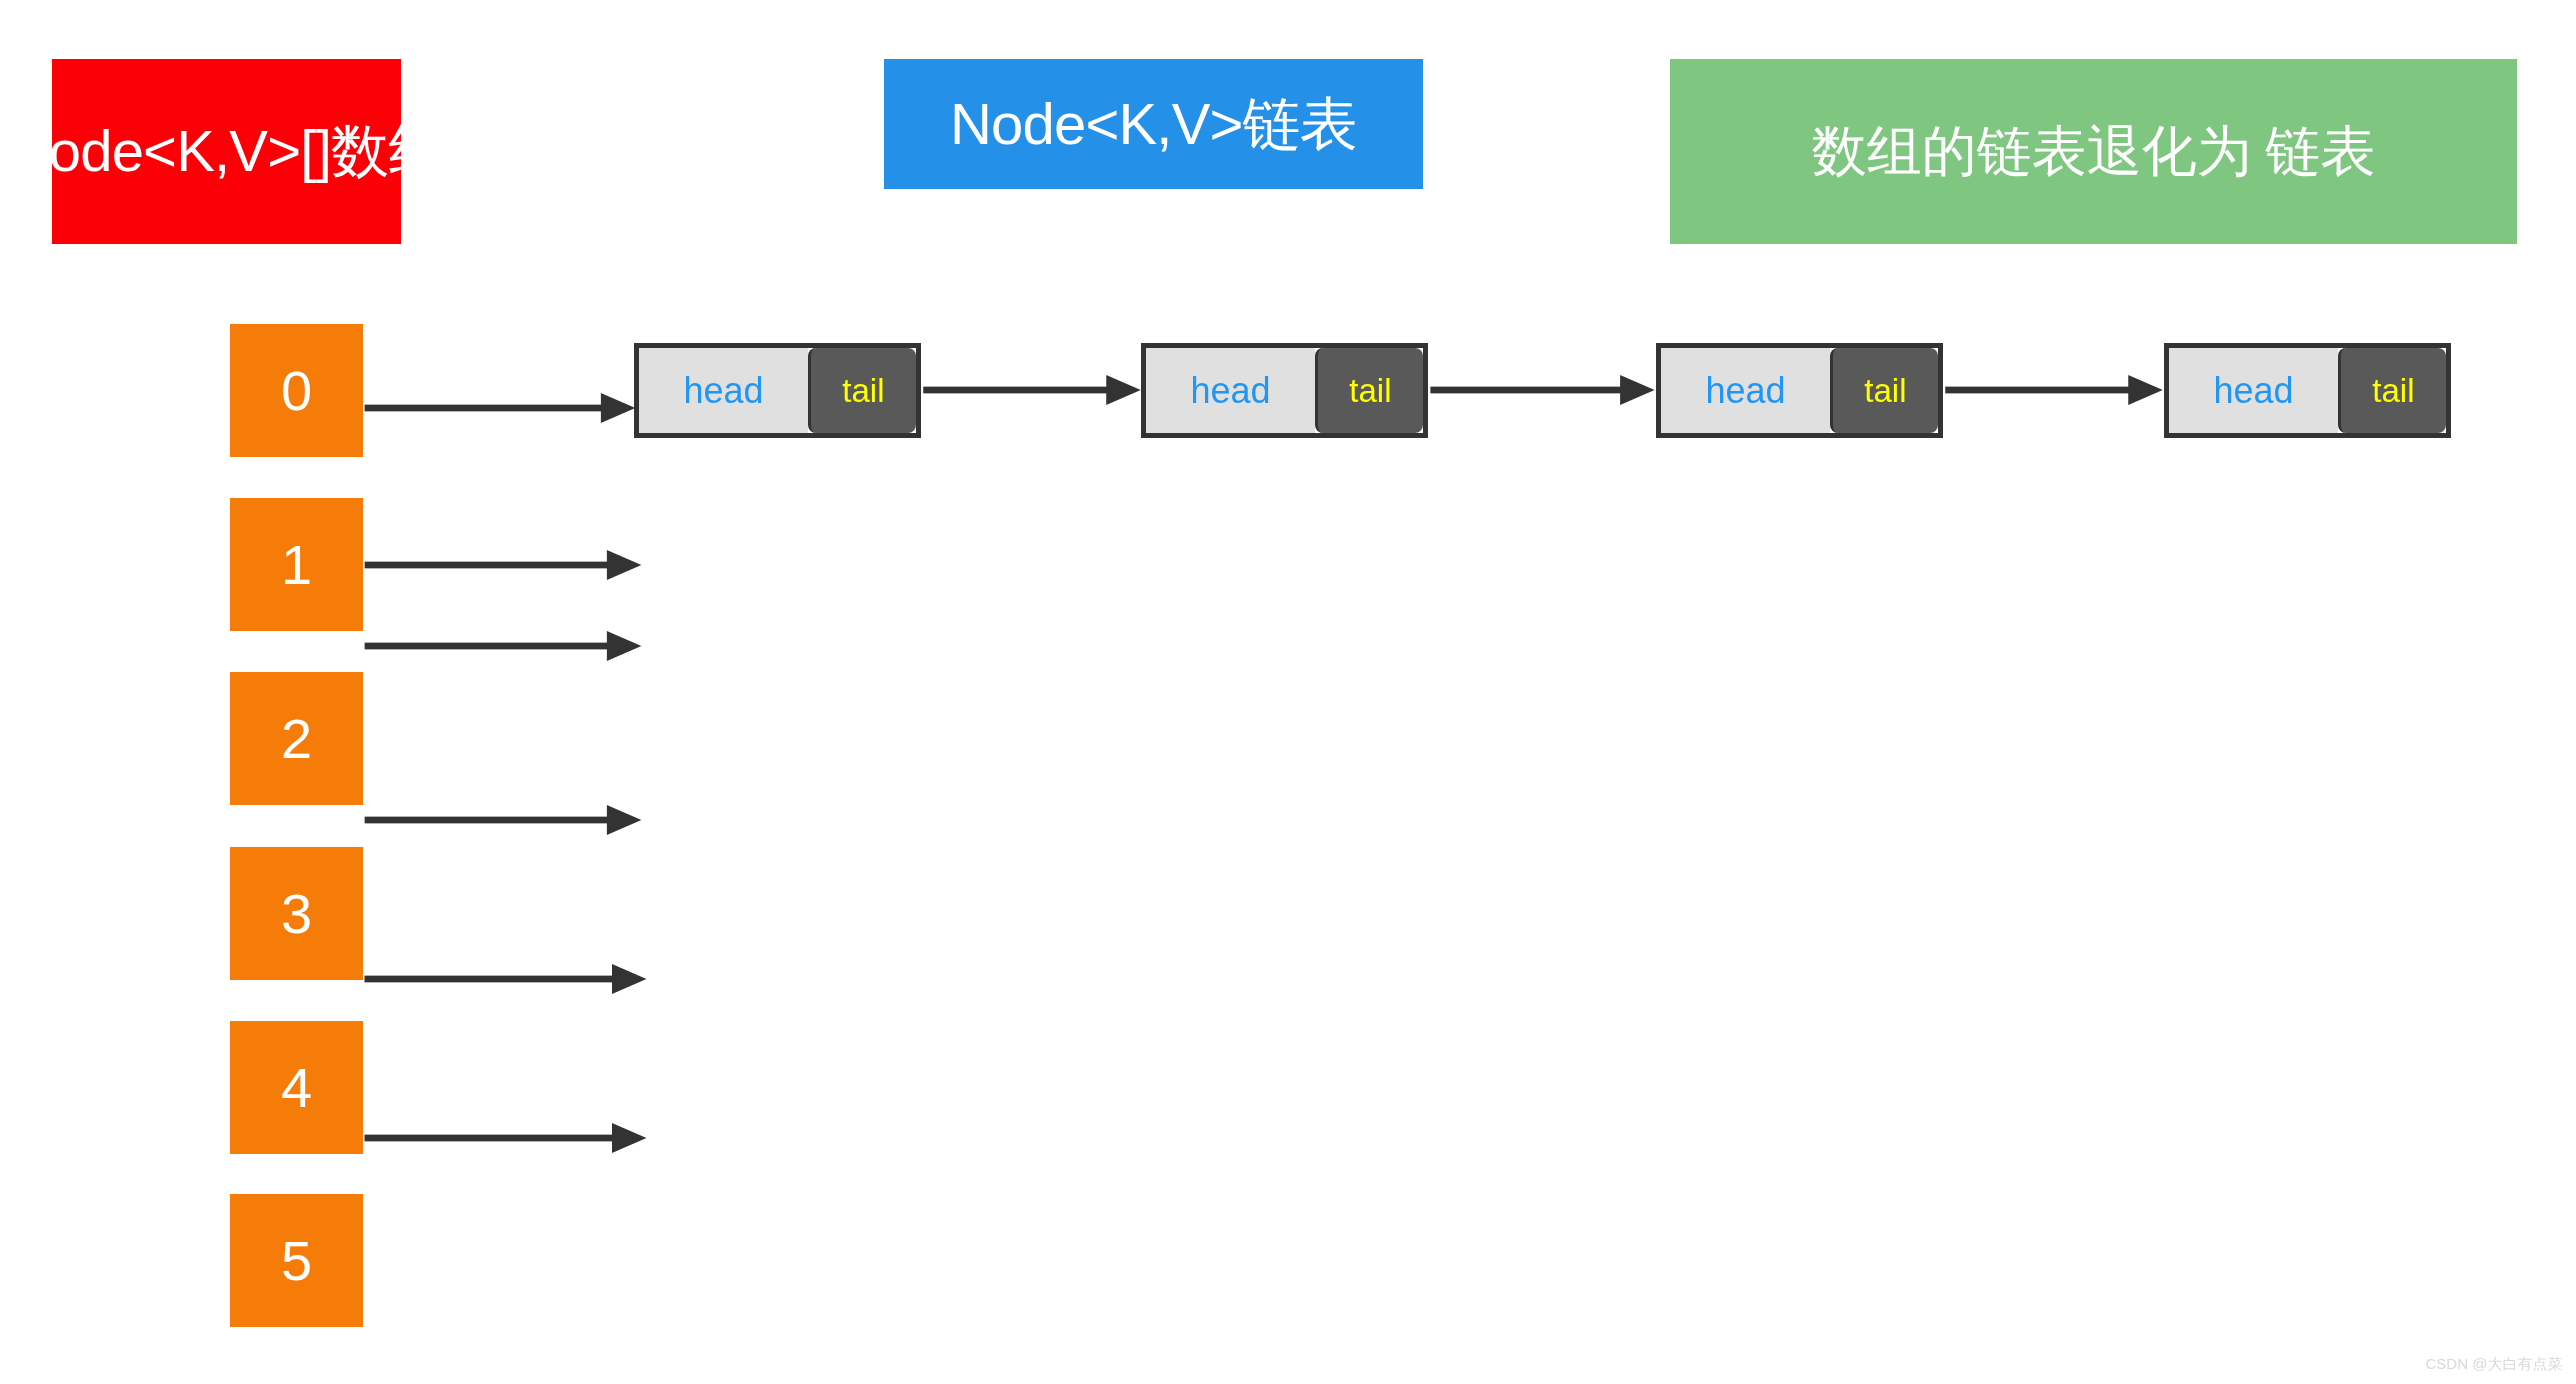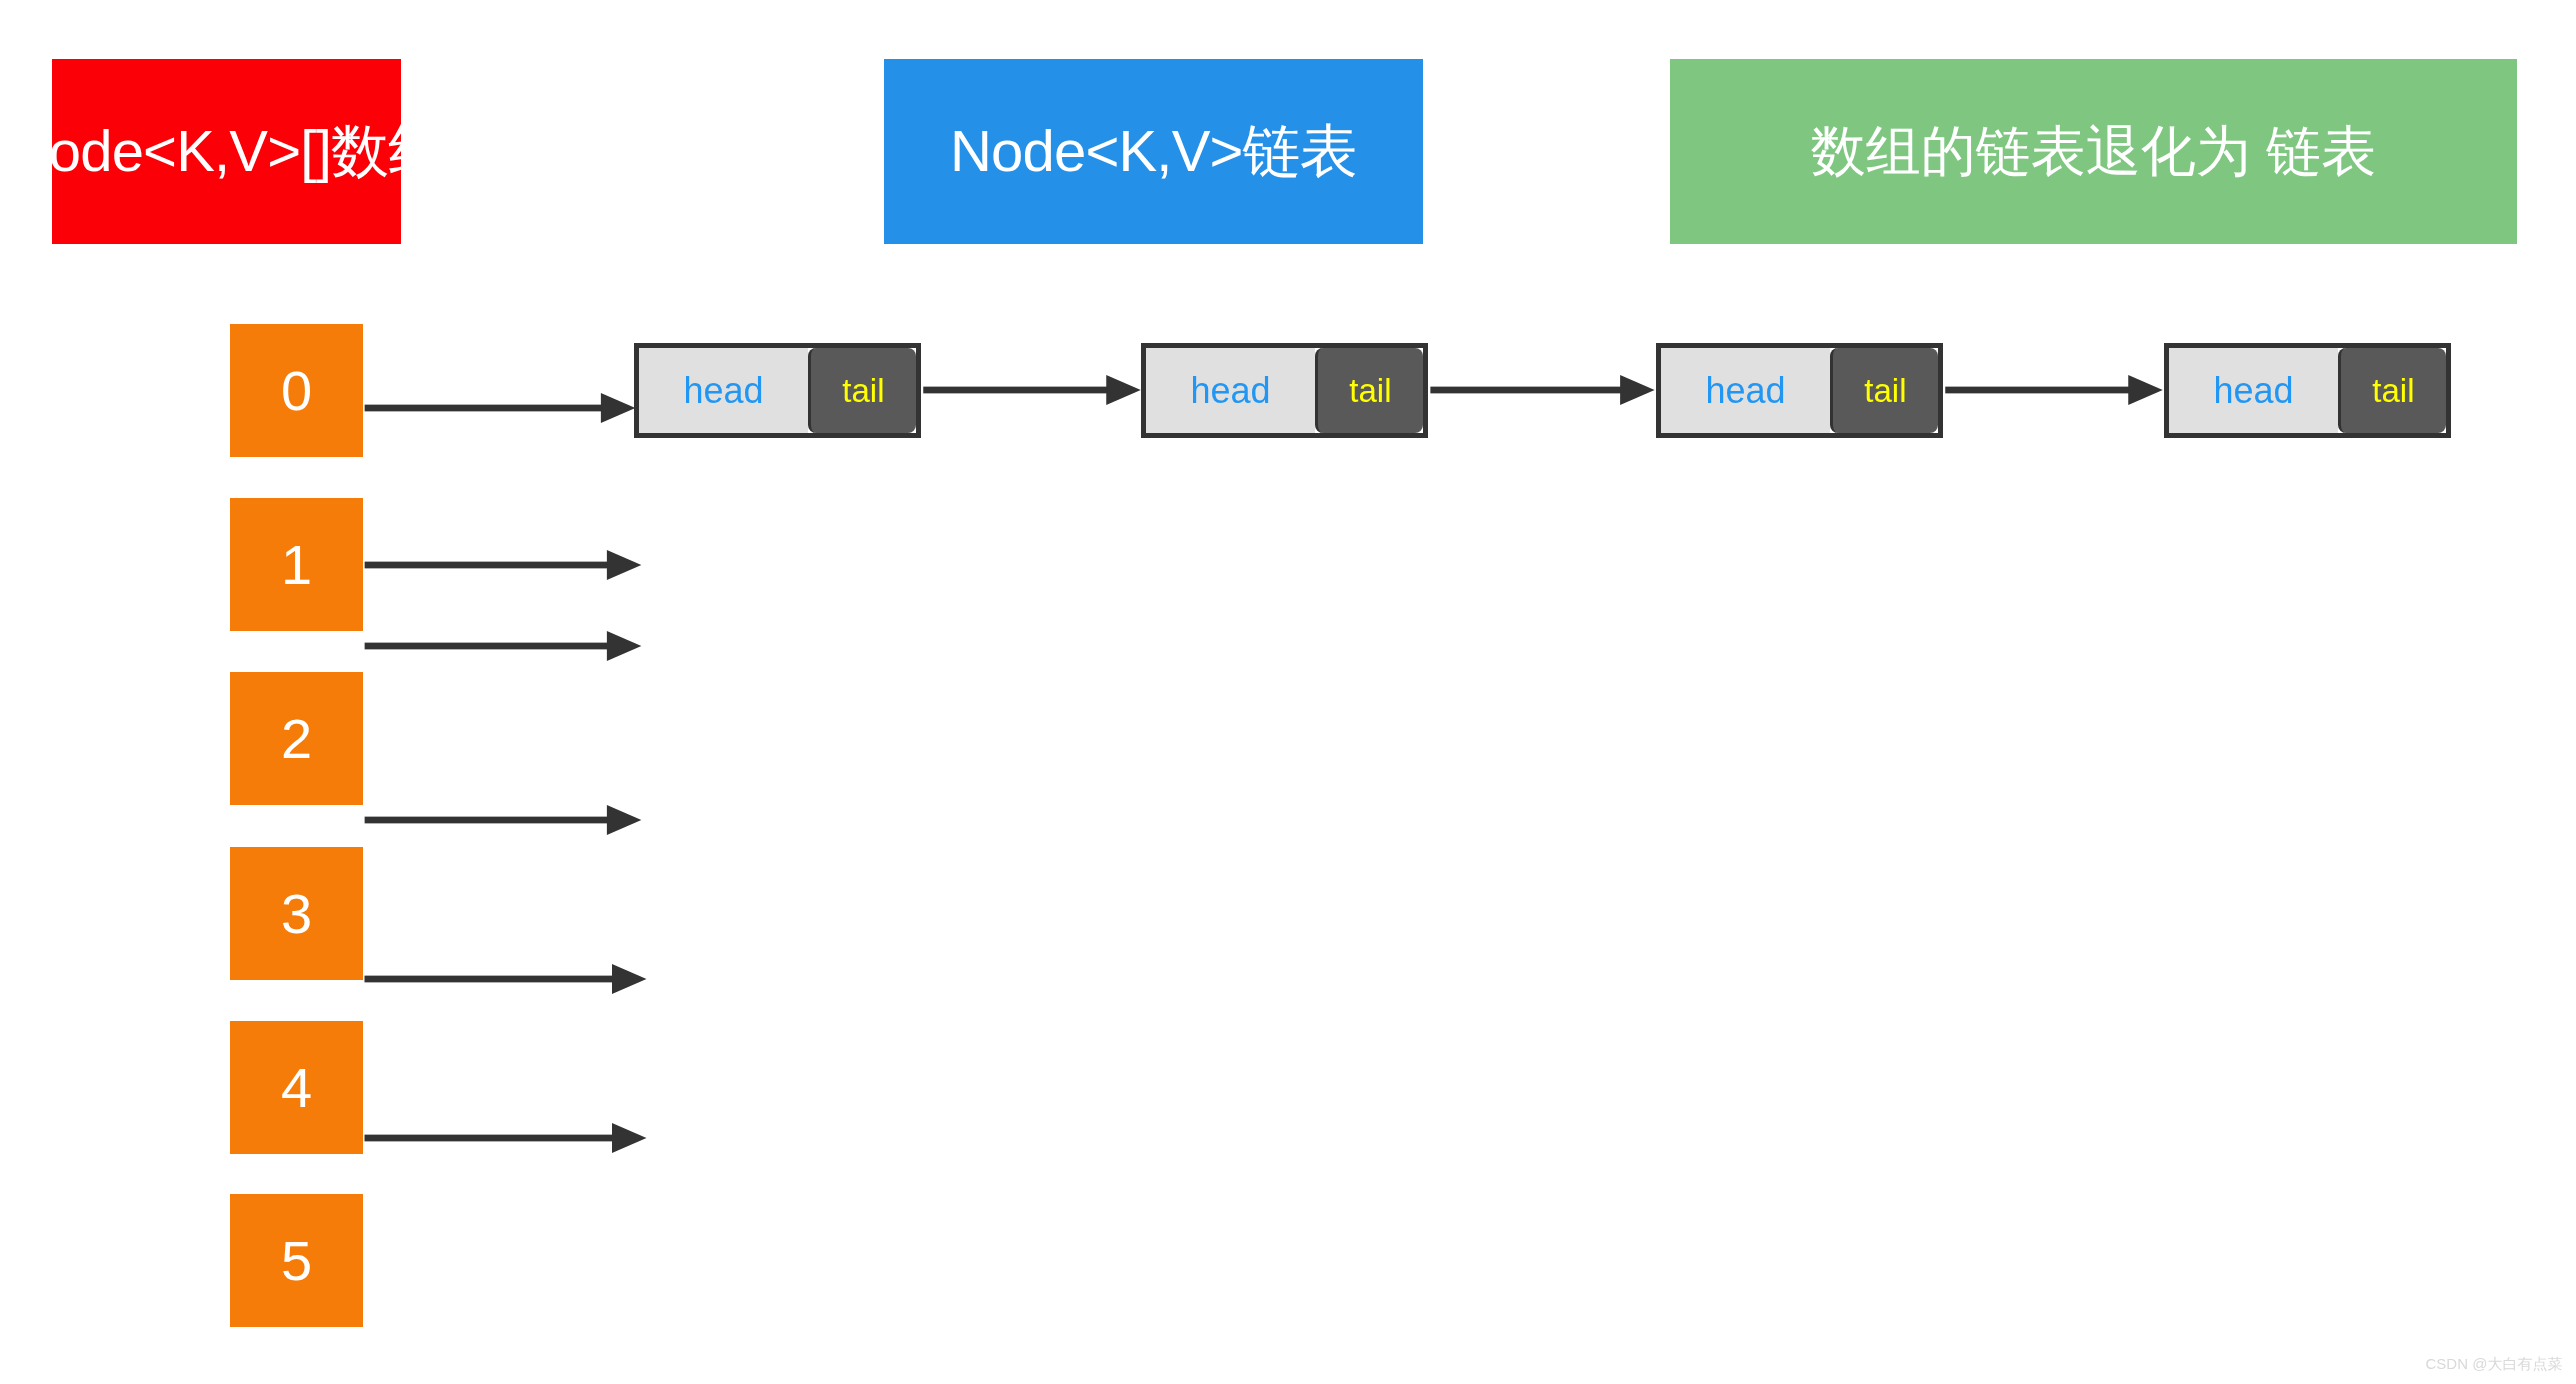--- a/index.html
+++ b/index.html
@@ -36,29 +36,30 @@
 
   #legend-array {
     left: 52px;  top: 59px;
     width: 349px; height: 185px;
     background: #fb0007;
   }
   #legend-array .legend-line { font-size: 58px; letter-spacing: -0.8px; }
 
   #legend-node {
     left: 884px; top: 59px;
-    width: 539px; height: 185px;
+    width: 539px; height: 130px;
     background: #2490e8;
   }
   #legend-node .legend-line { font-size: 58px; letter-spacing: -0.8px; }
 
   #legend-degrade {
     left: 1670px; top: 59px;
     width: 847px; height: 185px;
     background: #7fc781;
+    font-family: Liberation Serif, serif;
   }
   #legend-degrade .legend-line { font-size: 55px; }
 
   
   .array-cell {
     position: absolute;
     left: 230px;
     width: 133px;
     height: 133px;
     background: #f57c09;

